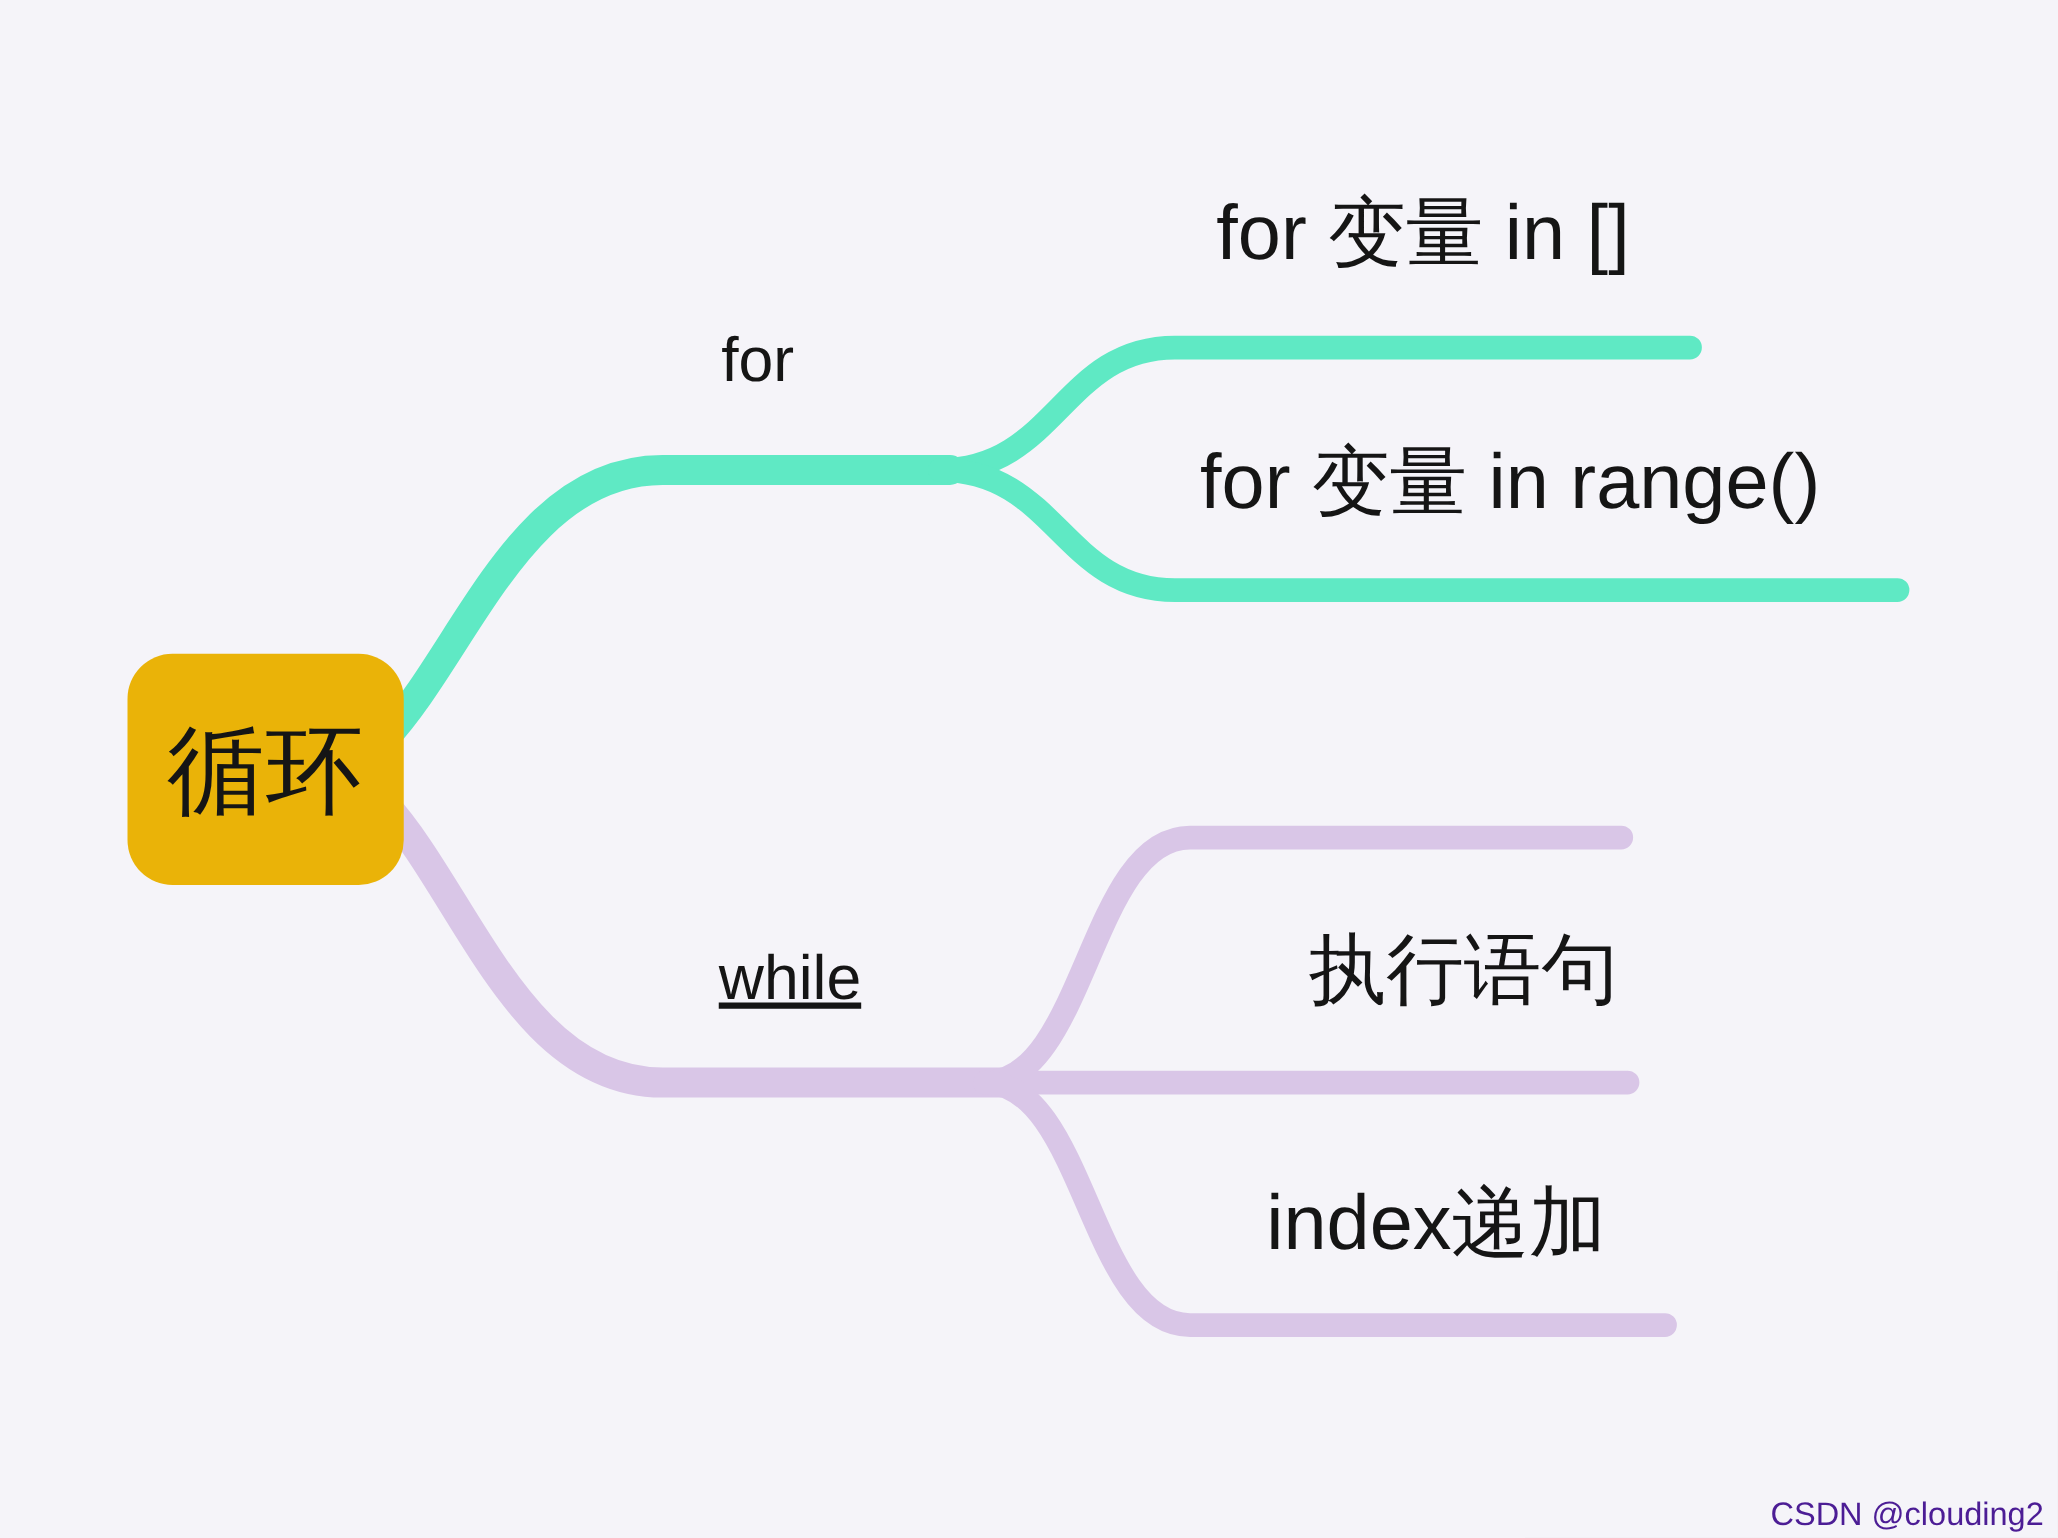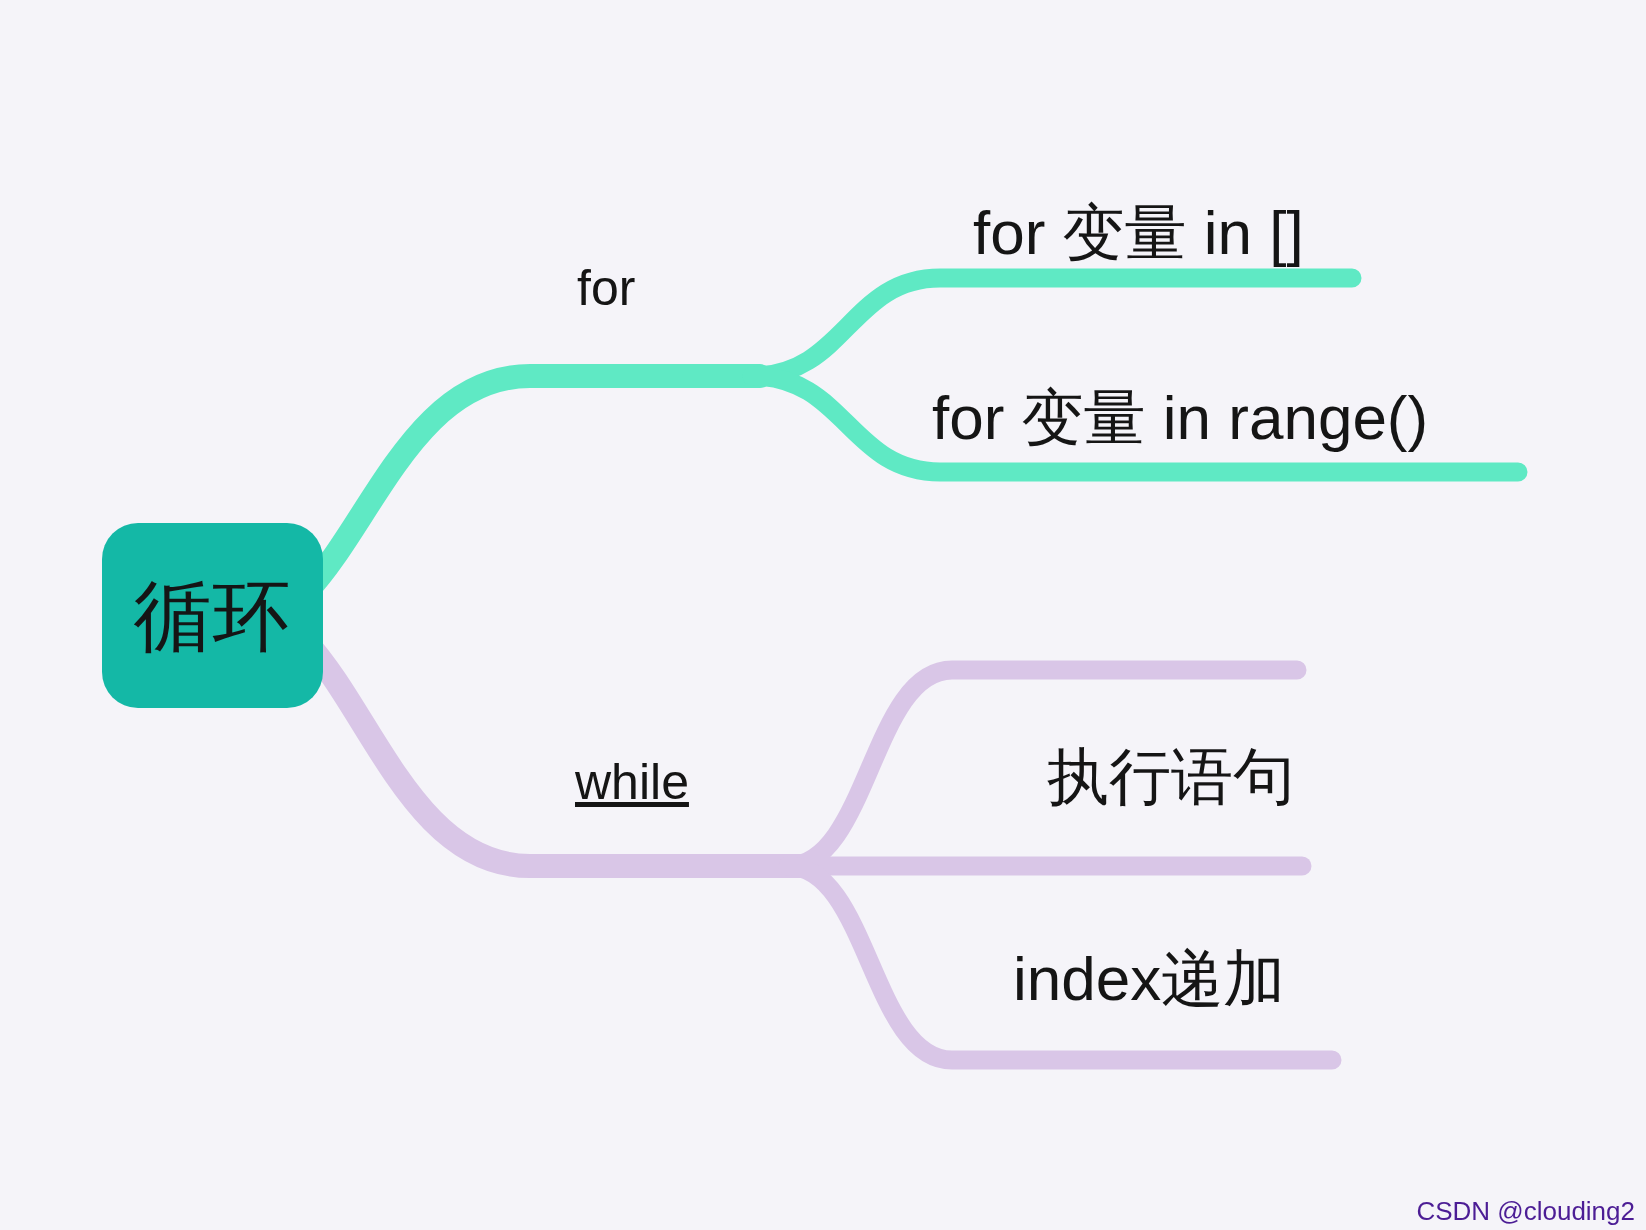--- a/index.html
+++ b/index.html
@@ -8,21 +8,21 @@
     position:relative;
     width:1646px;height:1230px;
     background:#f5f4f9;
     overflow:hidden;
   }
   .wires{position:absolute;left:0;top:0;z-index:0;}
   .wires path{fill:none;stroke-linecap:round;stroke-linejoin:round;}
   .root-node{
     position:absolute;left:102px;top:523px;
     width:221px;height:185px;
-    background:#14b8a6;border-radius:36px;
+    background:#eab308;border-radius:36px;
     z-index:2;
     display:flex;align-items:center;justify-content:center;
   }
   .root-label{
     font-size:78px;color:#151515;font-weight:500;
     letter-spacing:1px;line-height:1;
   }
   .node-text{
     position:absolute;z-index:1;
     color:#151515;white-space:nowrap;line-height:1;
@@ -51,21 +51,21 @@
     <path d="M 788 866 C 868 866, 872 1060, 952 1060 H 1332" stroke-width="19" stroke="#d9c6e7"></path>
   </svg>
 
   <div class="root-node">
     <span class="root-label">循环</span>
   </div>
 
   <div class="node-text branch-label" style="left:577px;top:263px;">for</div>
   <div class="node-text branch-label" style="left:575px;top:757px;text-decoration:underline;">while</div>
 
-  <div class="node-text child-label" style="left:973px;top:156px;margin-top:46px;">for 变量 in []</div>
-  <div class="node-text child-label" style="left:932px;top:355px;margin-top:32px;">for 变量 in range()</div>
+  <div class="node-text child-label" style="left:973px;top:156px;">for 变量 in []</div>
+  <div class="node-text child-label" style="left:960px;top:355px;">for 变量 in range()</div>
 
   <div class="node-text child-label" style="left:1010px;top:746px;margin-left:37px;">执行语句</div>
   <div class="node-text child-label" style="left:1013px;top:948px;">index递加</div>
 
   <div class="watermark">CSDN @clouding2</div>
 
 </div>
 
 </body></html>

